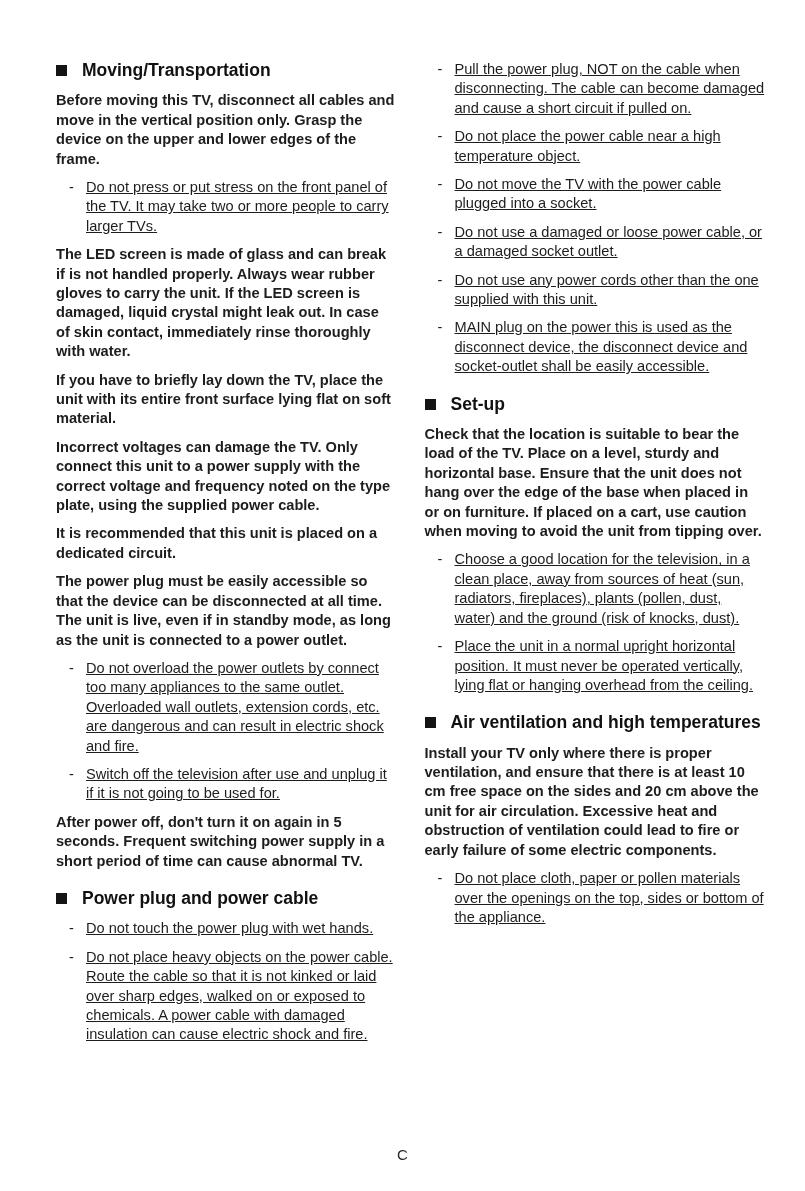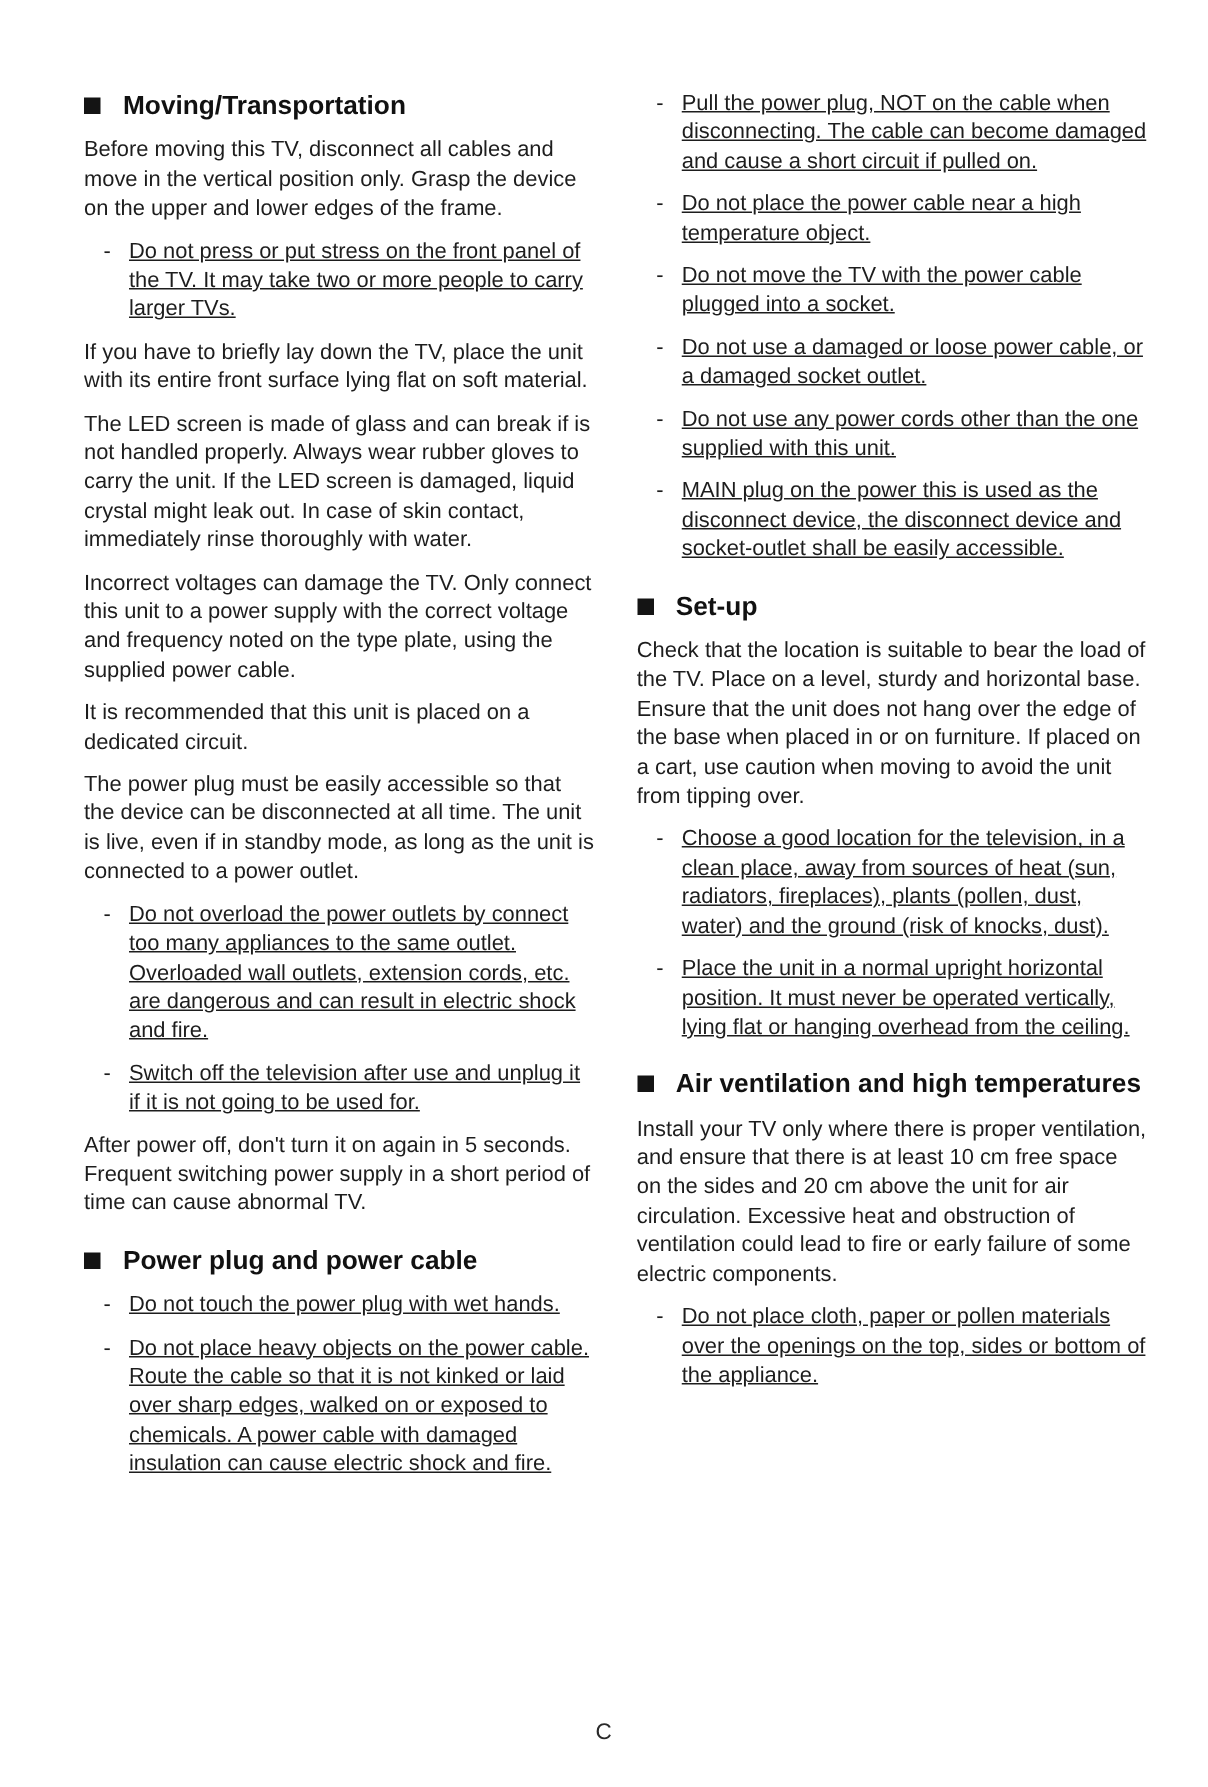--- a/index.html
+++ b/index.html
@@ -42,20 +42,21 @@
     font-weight: bold;
     line-height: 1.22;
     color: #111111;
   }
 
   .para {
     font-size: 14.6px;
     line-height: 1.33;
     margin-bottom: 9px;
     color: #1d1d1d;
+    font-weight: bold;
   }
 
   .bullet {
     display: flex;
     align-items: flex-start;
     padding-left: 13px;
     margin-bottom: 9px;
     font-size: 14.6px;
     line-height: 1.33;
     color: #1d1d1d;
@@ -89,22 +90,22 @@
         <span class="htext">Moving/Transportation</span>
       </div>
 
       <p class="para">Before moving this TV, disconnect all cables and move in the vertical position only. Grasp the device on the upper and lower edges of the frame.</p>
 
       <div class="bullet">
         <span class="dash">-</span>
         <span class="btext">Do not press or put stress on the front panel of the TV. It may take two or more people to carry larger TVs.</span>
       </div>
 
+      <p class="para">The LED screen is made of glass and can break if is not handled properly. Always wear rubber gloves to carry the unit. If the LED screen is damaged, liquid crystal might leak out. In case of skin contact, immediately rinse thoroughly with water.</p>
       <p class="para">If you have to briefly lay down the TV, place the unit with its entire front surface lying flat on soft material.</p>
-      <p class="para">The LED screen is made of glass and can break if is not handled properly. Always wear rubber gloves to carry the unit. If the LED screen is damaged, liquid crystal might leak out. In case of skin contact, immediately rinse thoroughly with water.</p>
 
 
       <p class="para">Incorrect voltages can damage the TV. Only connect this unit to a power supply with the correct voltage and frequency noted on the type plate, using the supplied power cable.</p>
       <p class="para">It is recommended that this unit is placed on a dedicated circuit.</p>
       <p class="para">The power plug must be easily accessible so that the device can be disconnected at all time. The unit is live, even if in standby mode, as long as the unit is connected to a power outlet.</p>
 
       <div class="bullet">
         <span class="dash">-</span>
         <span class="btext">Do not overload the power outlets by connect too many appliances to the same outlet. Overloaded wall outlets, extension cords, etc. are dangerous and can result in electric shock and fire.</span>
       </div>

